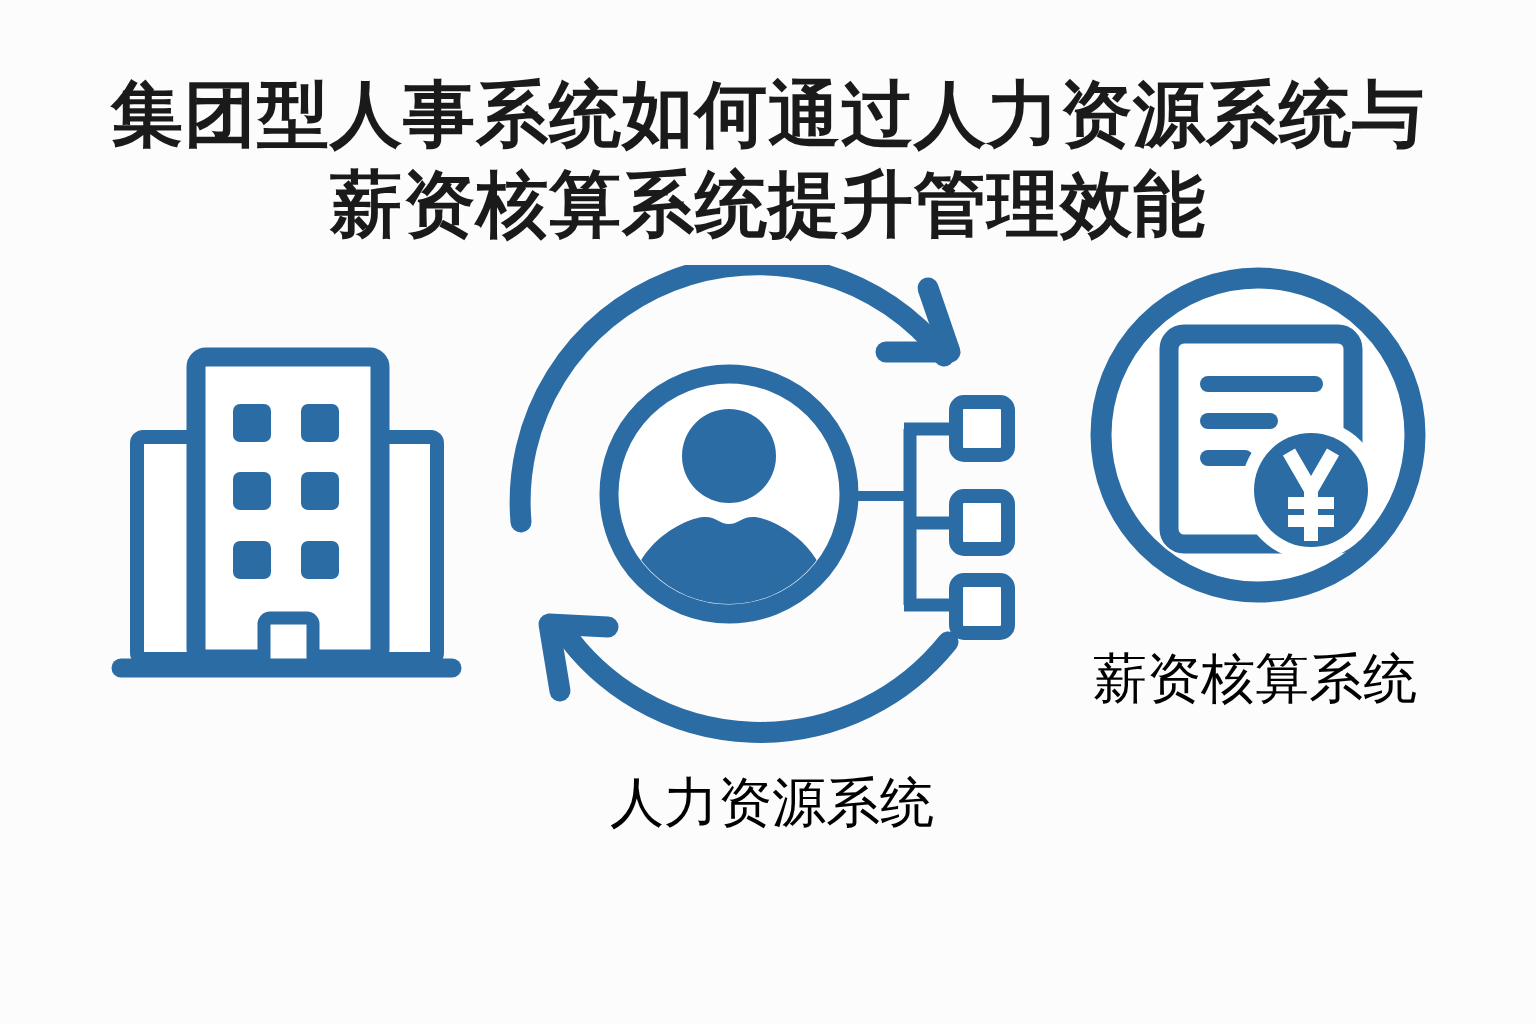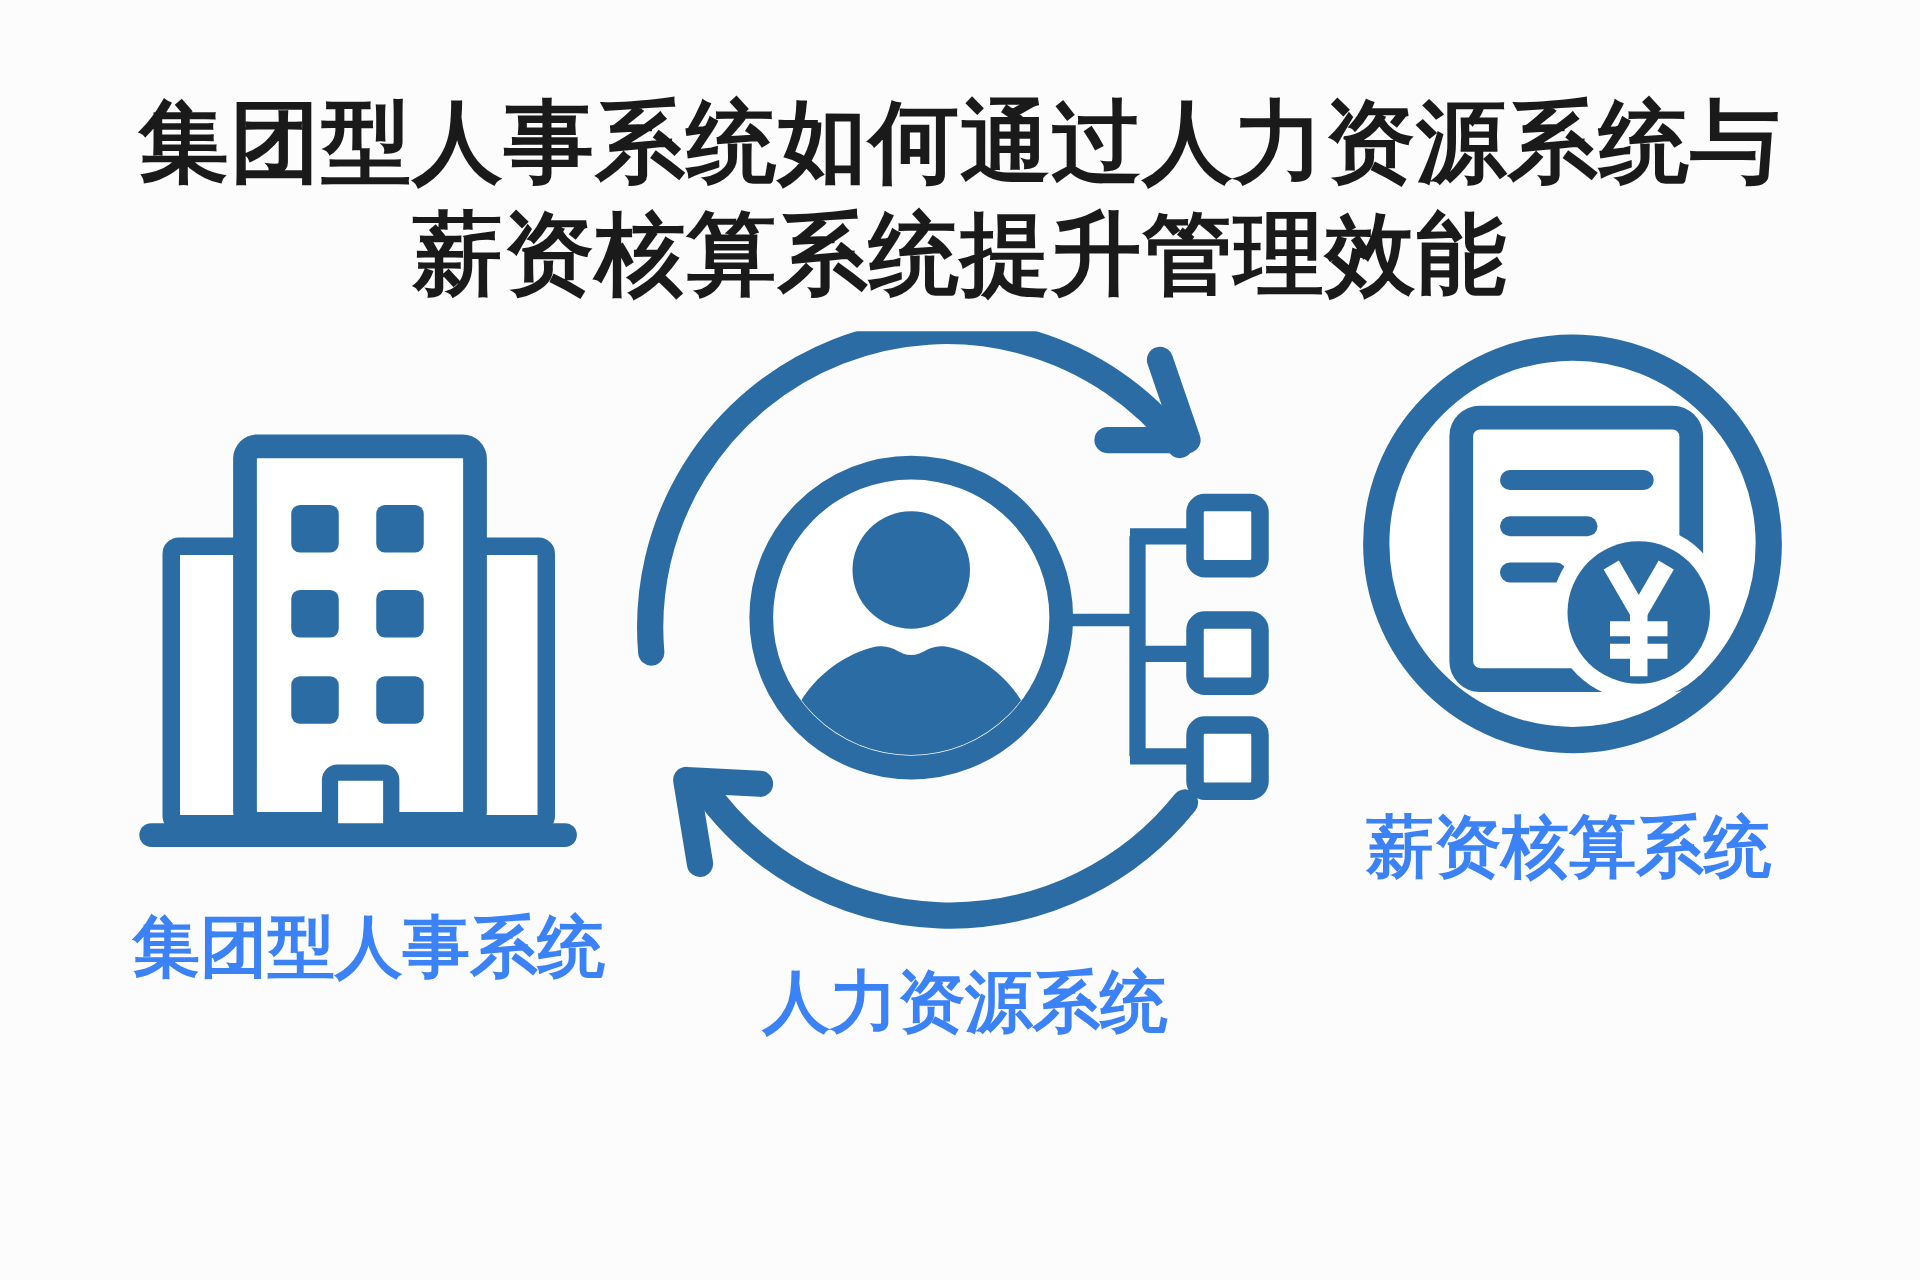--- a/index.html
+++ b/index.html
@@ -19,22 +19,22 @@
     line-height:90px;
     color:#1a1a1a;
     letter-spacing:1px;
     margin-top:24px;
   }
   .node-label{
     position:absolute;
     width:460px;
     text-align:center;
     font-size:54px;
-    font-weight:700;
-    color:#3b82f6;
+    font-weight:400;
+    color:#000000;
     line-height:62px;
     white-space:nowrap;
   }
   .label-group{left:65px;top:727px;}
   .label-hr{left:542px;top:771px;}
   .label-payroll{left:1025px;top:647px;}
   svg{position:absolute;display:block;}
   .icon-building{left:95px;top:335px;}
   .icon-hr{left:500px;top:265px;}
   .icon-payroll{left:1080px;top:258px;}
@@ -112,17 +112,16 @@
     <circle cx="1311" cy="490" r="70" fill="#ffffff"></circle>
     <circle cx="1311" cy="490" r="57" fill="#2b6ca5"></circle>
     <g stroke="#ffffff" fill="none" aria-label="¥">
       <path d="M 1289 452 L 1311 490 M 1333 452 L 1311 490" stroke-width="14"></path>
       <line x1="1311" y1="488" x2="1311" y2="541" stroke-width="14"></line>
       <line x1="1288" y1="503" x2="1334" y2="503" stroke-width="12"></line>
       <line x1="1288" y1="521" x2="1334" y2="521" stroke-width="12"></line>
     </g>
   </svg>
 
-  <div class="node-label label-group">集团型人事系统</div>
   <div class="node-label label-hr">人力资源系统</div>
   <div class="node-label label-payroll">薪资核算系统</div>
 
 </div>
 
 </body></html>

